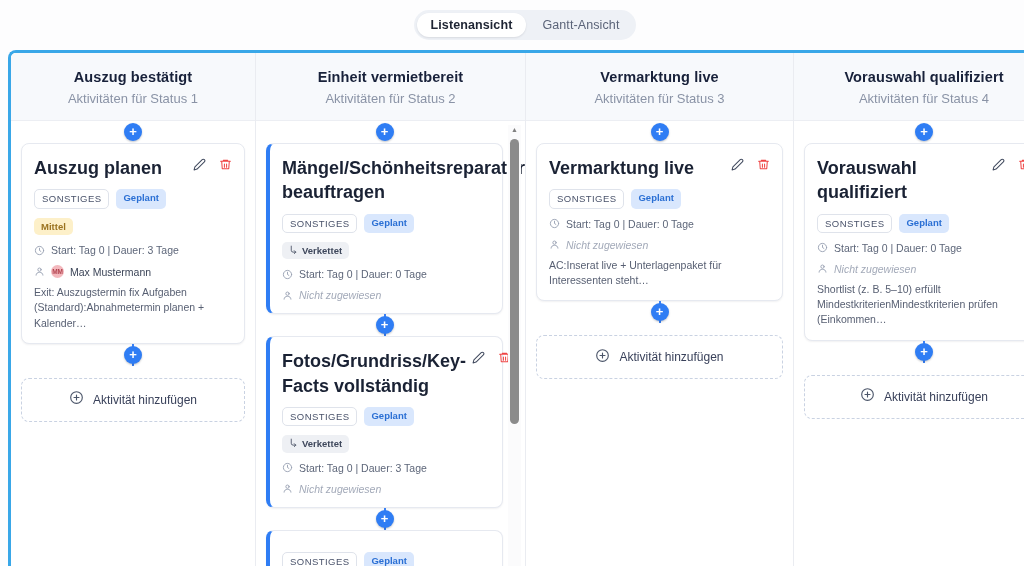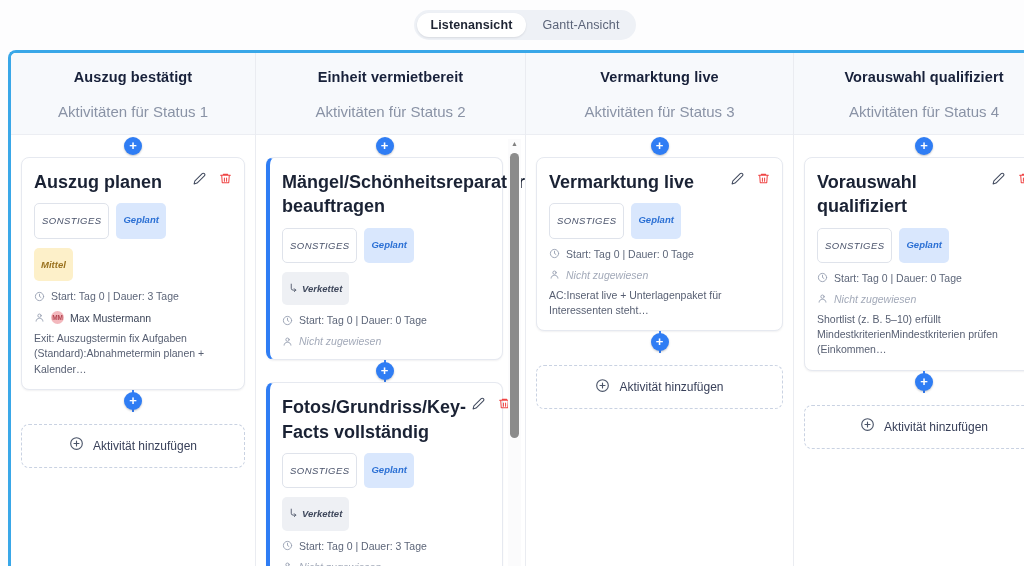--- a/index.html
+++ b/index.html
@@ -78,22 +78,22 @@
     border-bottom: 1px solid #eceef3;
     flex: 0 0 auto;
   }
   .col-title {
     font-size: 14.5px;
     font-weight: bold;
     color: #18213a;
     letter-spacing: .1px;
   }
   .col-sub {
-    margin-top: 18px;
-    font-size: 15px;
+    margin-top: 6px;
+    font-size: 13px;
     color: #8a93a6;
   }
 
   .col-body {
     position: relative;
     flex: 1 1 auto;
     padding: 0 10px 6px 10px;
     overflow: hidden;
   }
   .col-body.scrolling { padding-right: 22px; }
@@ -162,24 +162,23 @@
 
   .badges {
     display: flex;
     flex-wrap: wrap;
     gap: 7px;
     margin-top: 9px;
   }
   .badge {
     font-size: 9.5px;
     border-radius: 5px;
-    padding: 11px 7px;
+    padding: 3px 7px;
     white-space: nowrap;
     line-height: 1.2;
-    font-style: italic;
   }
   .badge.type {
     background: #ffffff;
     border: 1px solid #dfe3eb;
     color: #49526a;
     letter-spacing: .45px;
     font-weight: normal;
   }
   .badge.status {
     background: #d9e7fd;

